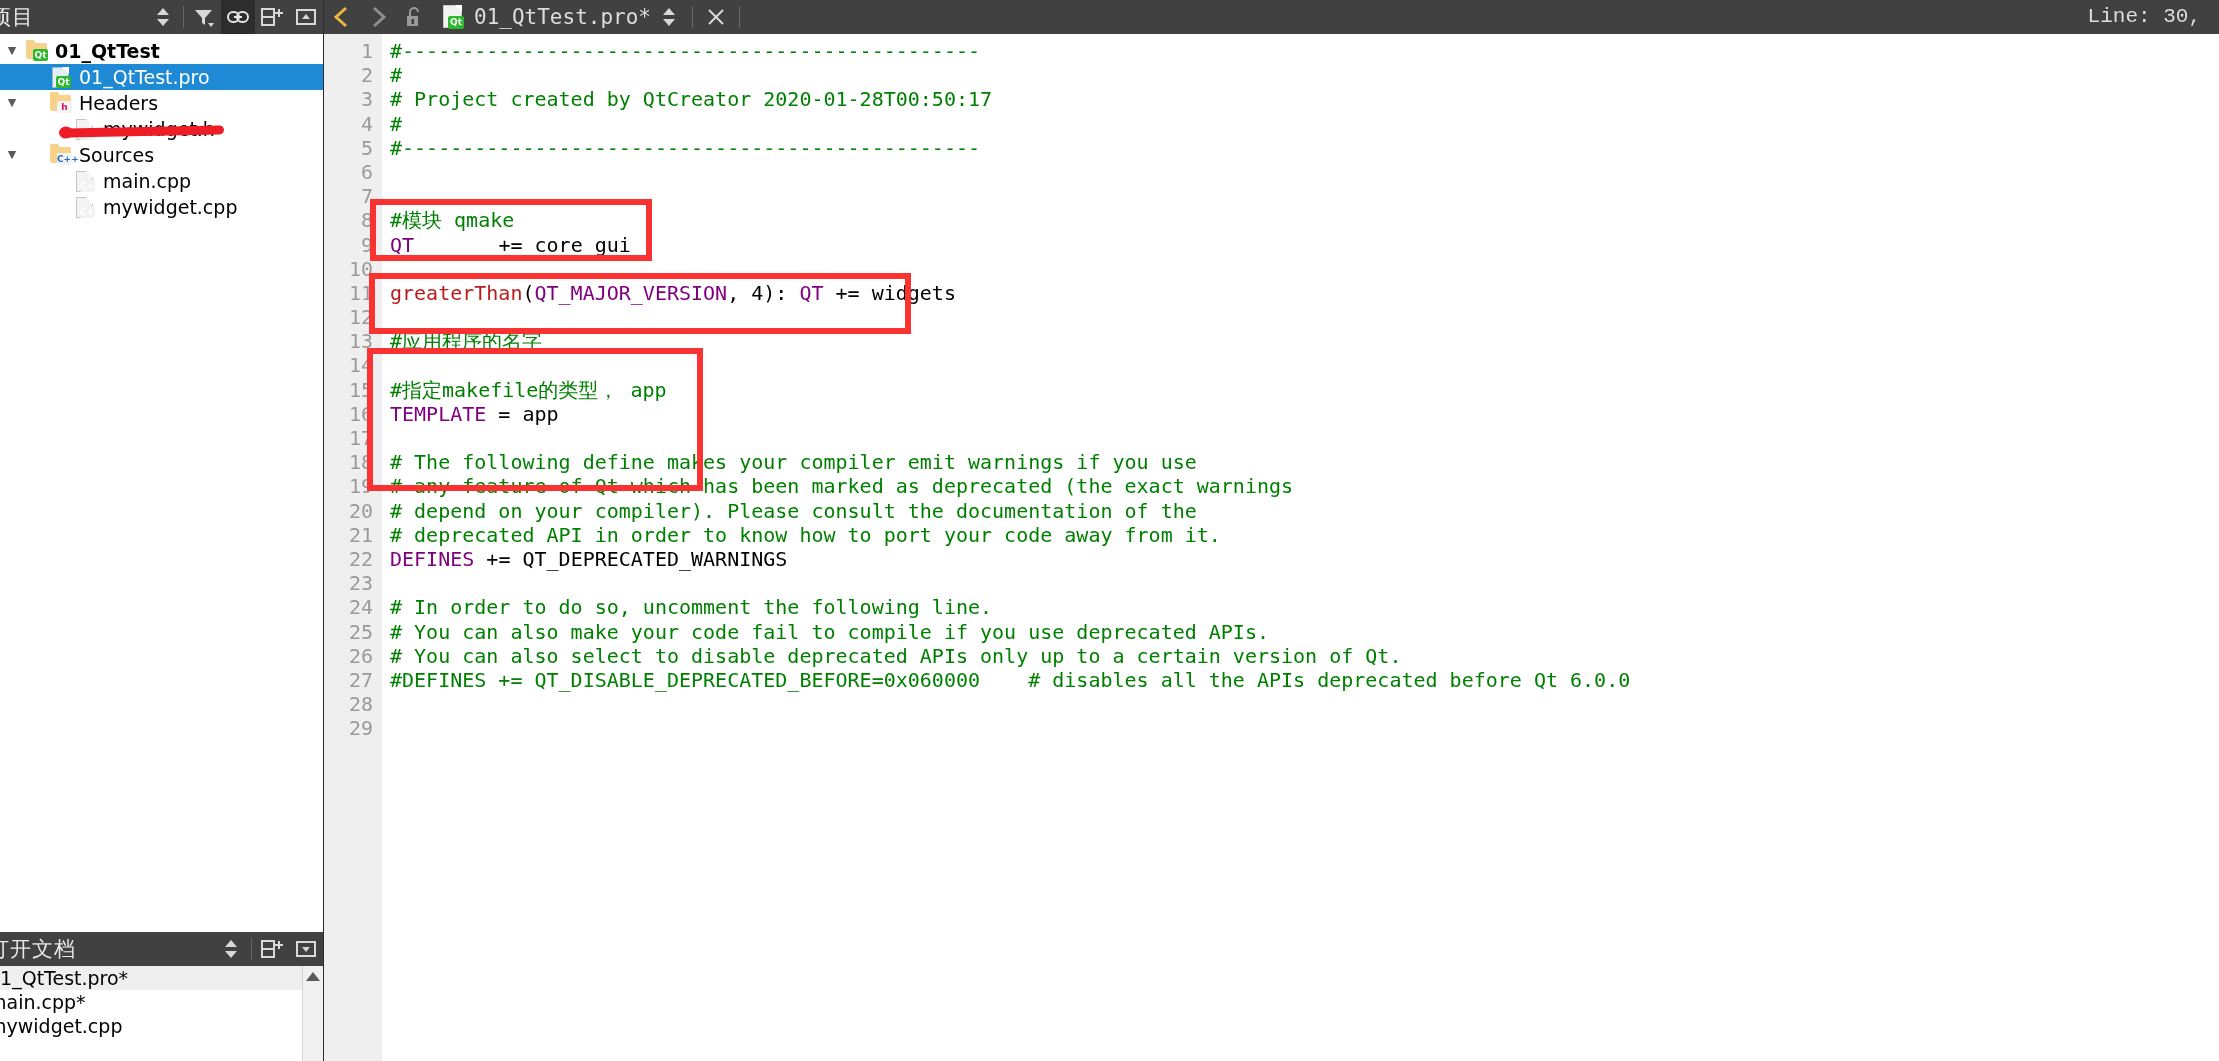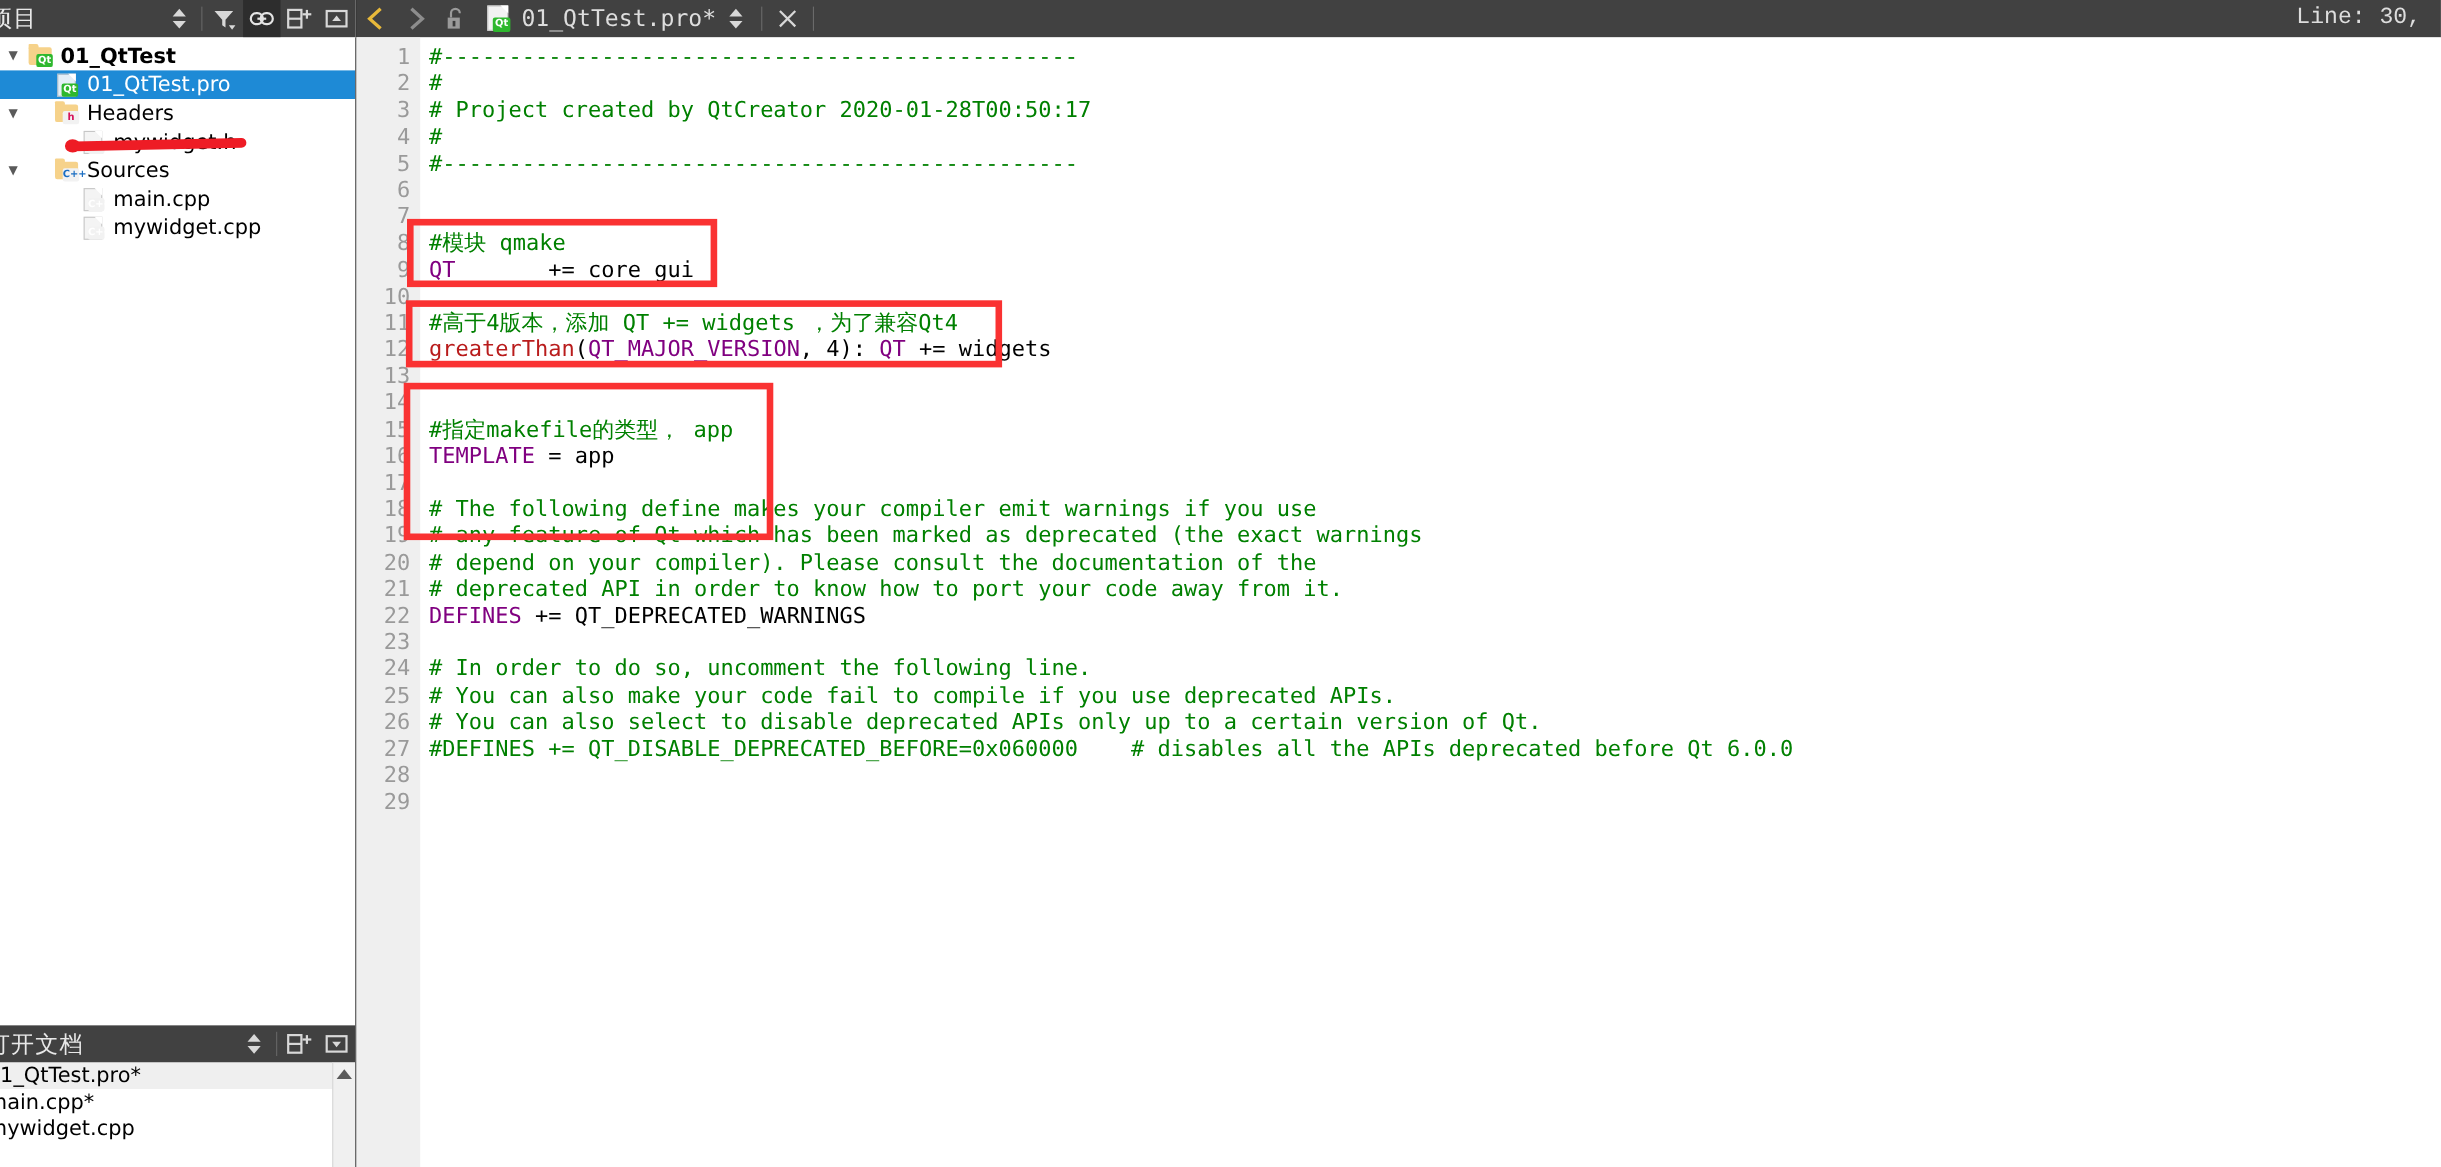--- a/index.html
+++ b/index.html
@@ -589,23 +589,23 @@
           <div class="cl"><span class="cm">#------------------------------------------------</span></div>
           <div class="cl"><span class="cm">#</span></div>
           <div class="cl"><span class="cm"># Project created by QtCreator 2020-01-28T00:50:17</span></div>
           <div class="cl"><span class="cm">#</span></div>
           <div class="cl"><span class="cm">#------------------------------------------------</span></div>
           <div class="cl">&nbsp;</div>
           <div class="cl">&nbsp;</div>
           <div class="cl"><span class="cm">#模块 qmake</span></div>
           <div class="cl"><span class="kw">QT</span><span class="pl">       += core gui</span></div>
           <div class="cl">&nbsp;</div>
-          <div class="cl"><span class="cm">#高于4版本，添加 QT += widgets ，为了兼容Qt4</span></div>
           <div class="cl"><span class="fn">greaterThan</span><span class="pl">(</span><span class="kw">QT_MAJOR_VERSION</span><span class="pl">, 4): </span><span class="kw">QT</span><span class="pl"> += widgets</span></div>
           <div class="cl">&nbsp;</div>
+          <div class="cl"><span class="cm">#应用程序的名字</span></div>
           <div class="cl">&nbsp;</div>
           <div class="cl"><span class="cm">#指定makefile的类型， app</span></div>
           <div class="cl"><span class="kw">TEMPLATE</span><span class="pl"> = app</span></div>
           <div class="cl">&nbsp;</div>
           <div class="cl"><span class="cm"># The following define makes your compiler emit warnings if you use</span></div>
           <div class="cl"><span class="cm"># any feature of Qt which has been marked as deprecated (the exact warnings</span></div>
           <div class="cl"><span class="cm"># depend on your compiler). Please consult the documentation of the</span></div>
           <div class="cl"><span class="cm"># deprecated API in order to know how to port your code away from it.</span></div>
           <div class="cl"><span class="kw">DEFINES</span><span class="pl"> += QT_DEPRECATED_WARNINGS</span></div>
           <div class="cl">&nbsp;</div>

